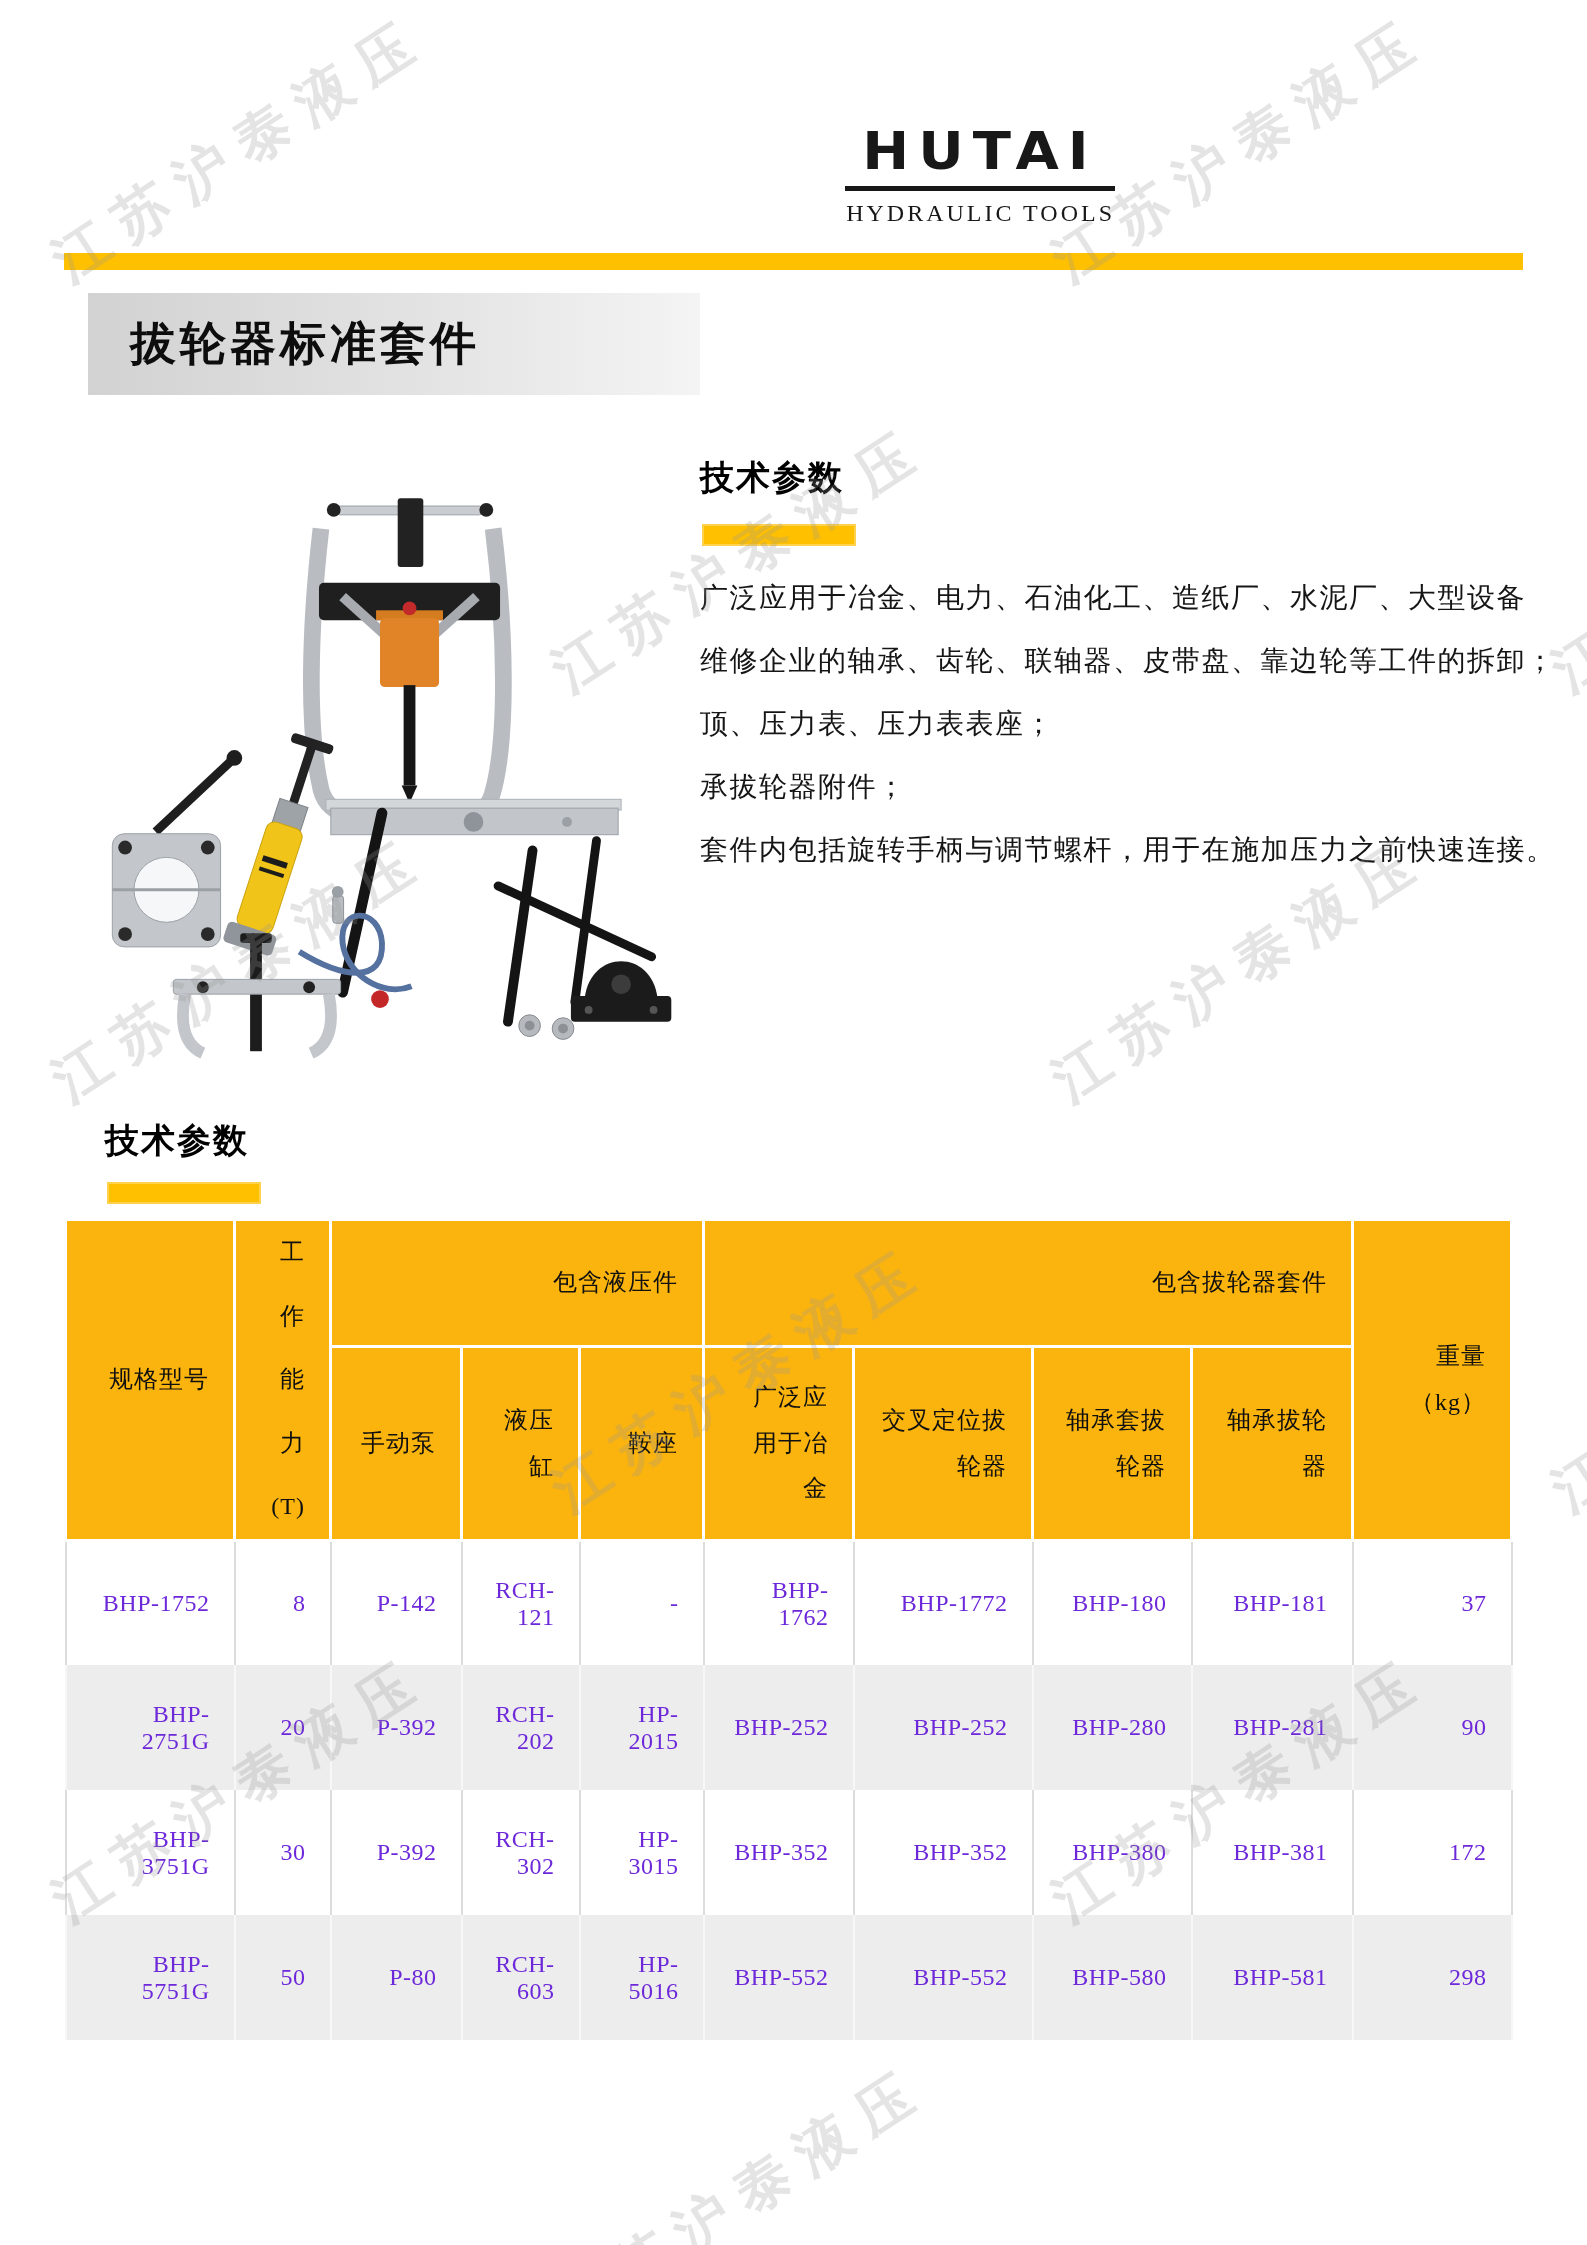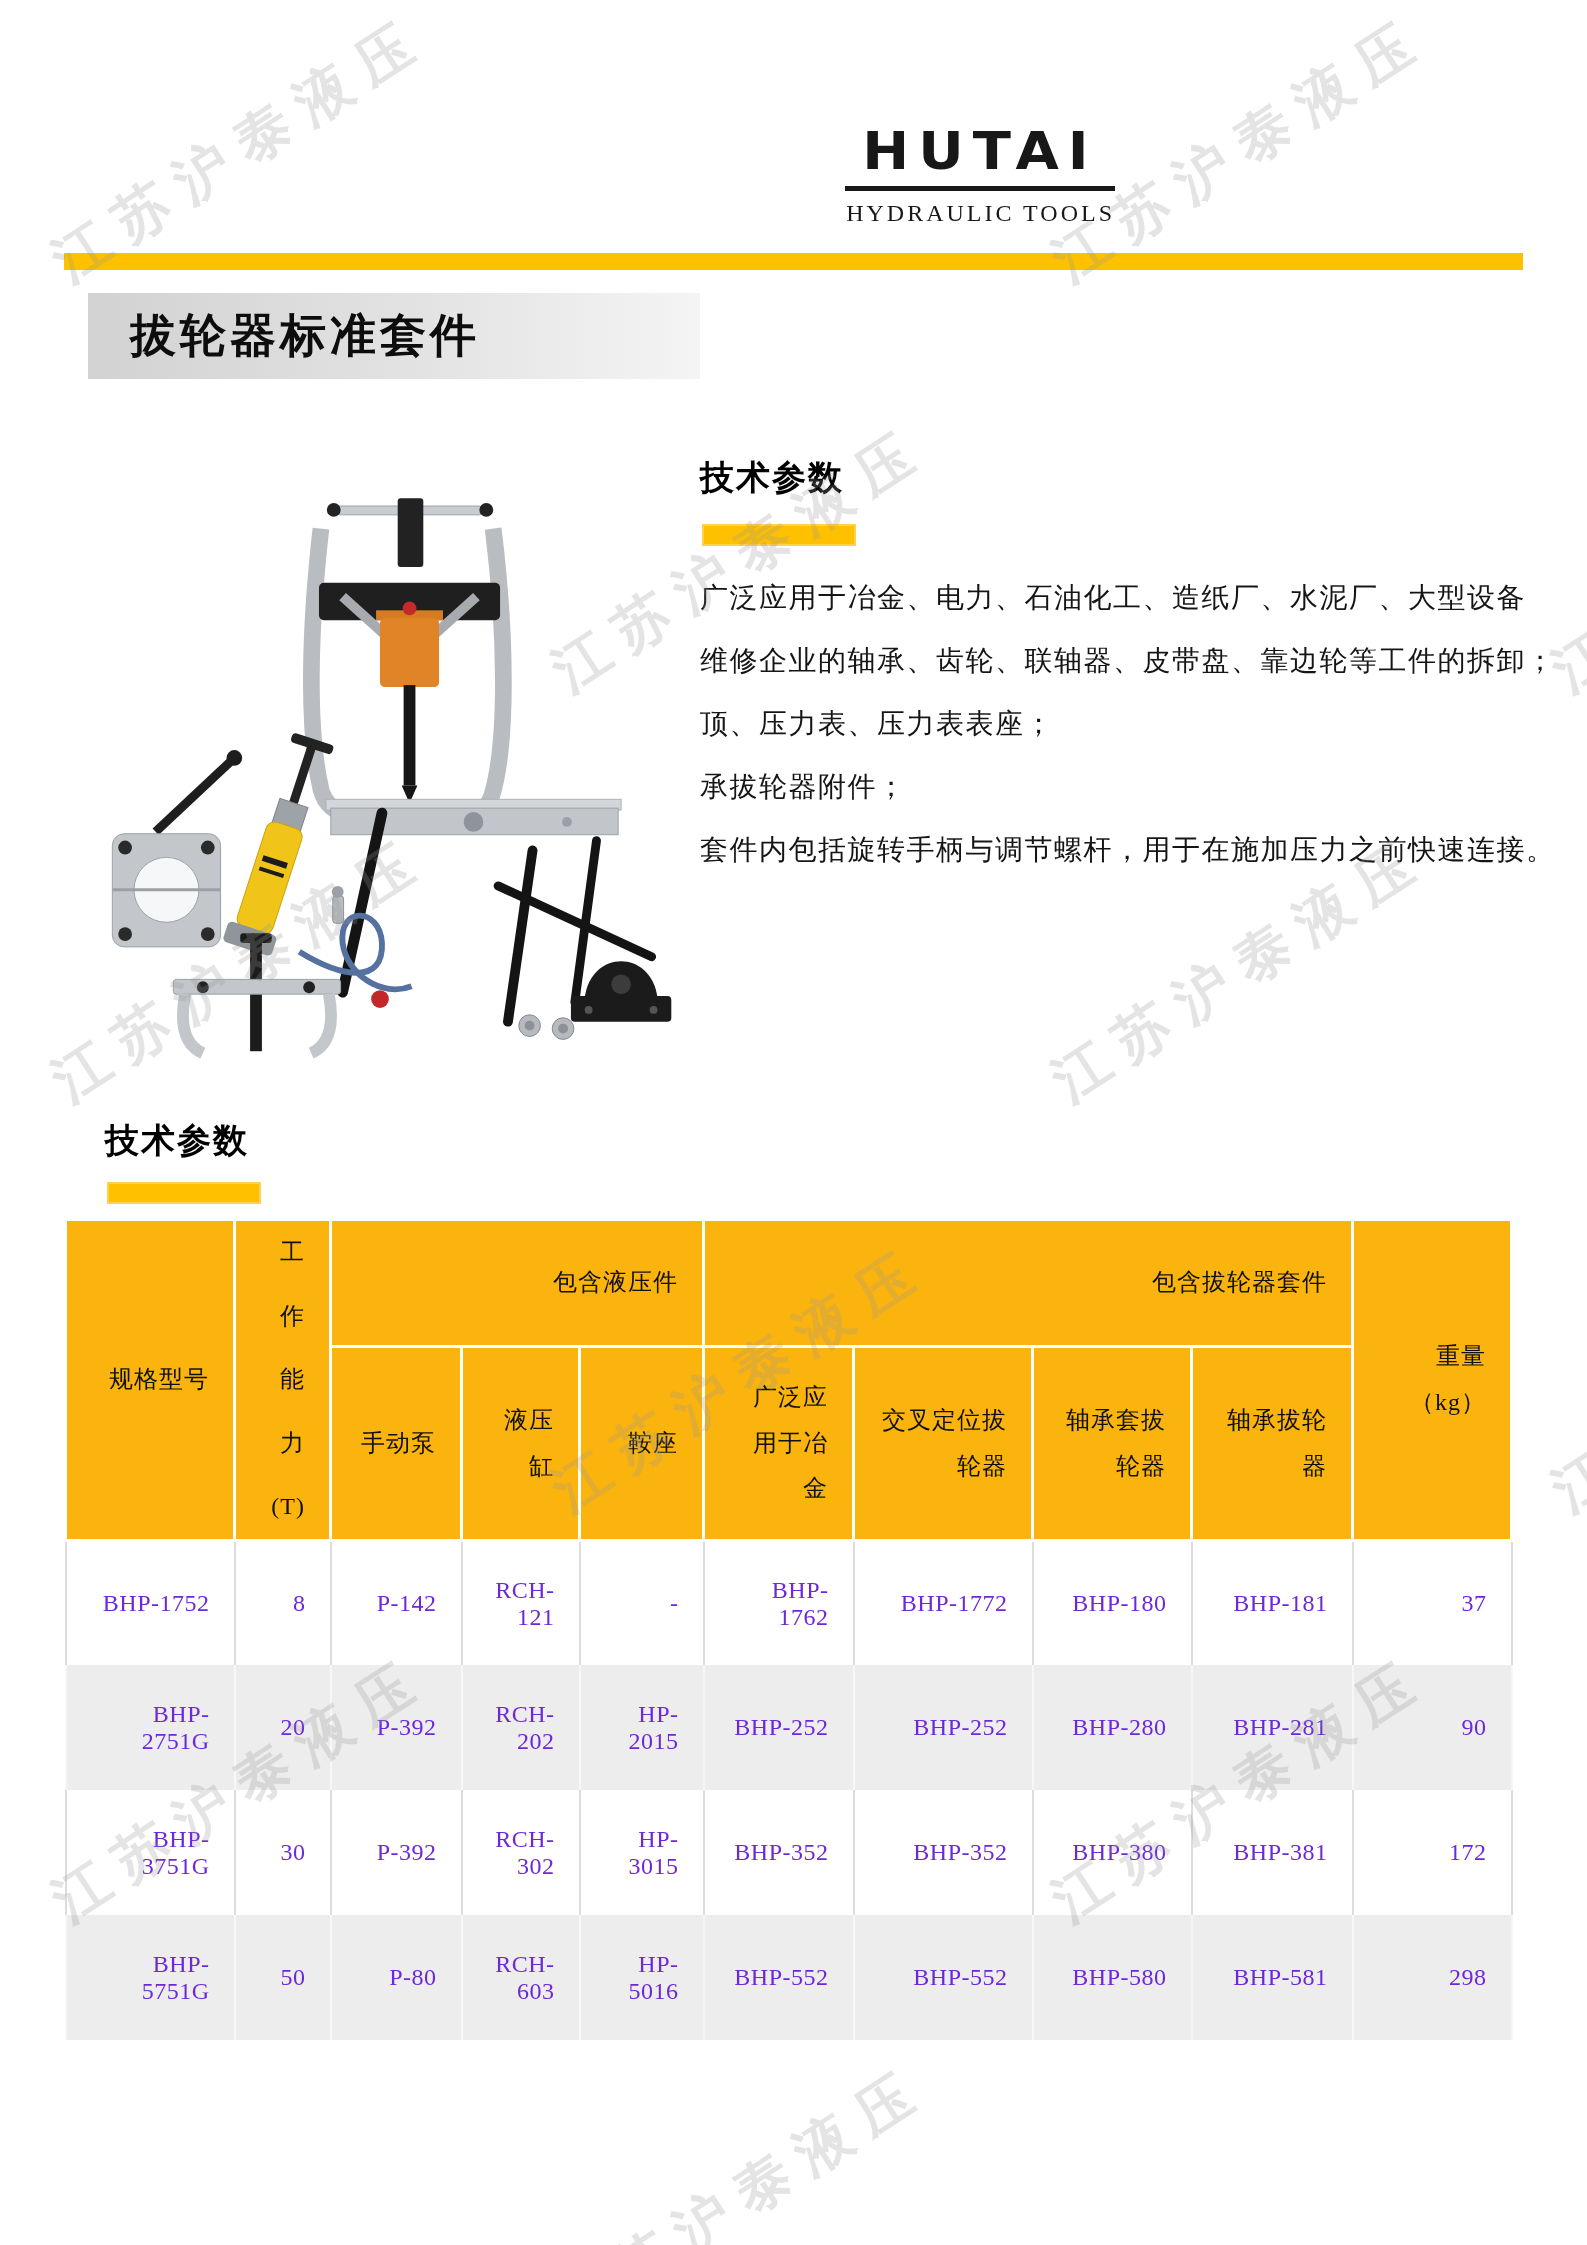--- a/index.html
+++ b/index.html
@@ -22,21 +22,21 @@
     letter-spacing:9px;color:#181818;transform:scaleY(.92);
   }
   .logo-underline{height:5px;background:#181818;margin-top:6px;}
   .logo-tagline{
     font-family:"Liberation Serif","DejaVu Serif",serif;font-size:24px;letter-spacing:3px;
     color:#181818;margin-top:9px;text-align:right;white-space:nowrap;
   }
   .top-bar{position:absolute;left:64px;top:253px;width:1459px;height:17px;background:var(--amber);z-index:2;}
   
   .title-box{
-    position:absolute;left:88px;top:293px;width:612px;height:86px;z-index:2;
+    position:absolute;left:88px;top:293px;width:612px;height:102px;z-index:2;
     background:linear-gradient(90deg,#d2d2d2 0%,#e3e3e3 55%,#f4f4f4 100%);
     display:flex;align-items:center;
   }
   .title-box span{font-size:46px;font-weight:700;letter-spacing:4px;color:#0d0d0d;padding-left:42px;}
   
   .photo{position:absolute;left:80px;top:445px;width:600px;height:620px;z-index:1;}
   
   .sec-h{position:absolute;z-index:2;font-size:34px;font-weight:700;letter-spacing:2px;color:#000;margin:0;}
   .h-overview{left:700px;top:455px;}
   .h-specs{left:105px;top:1118px;}

